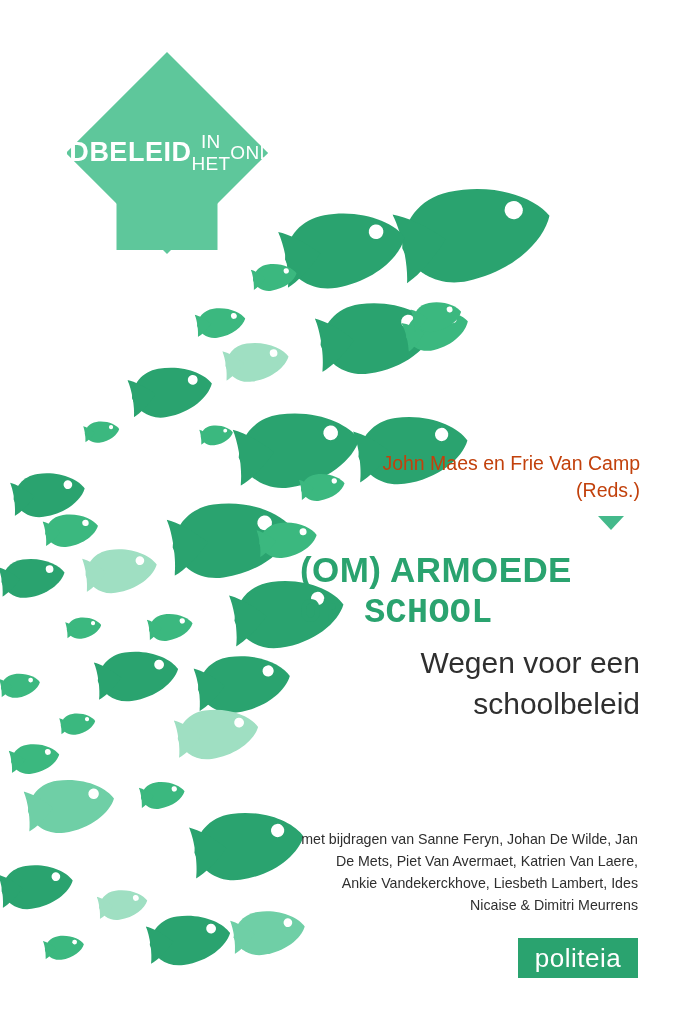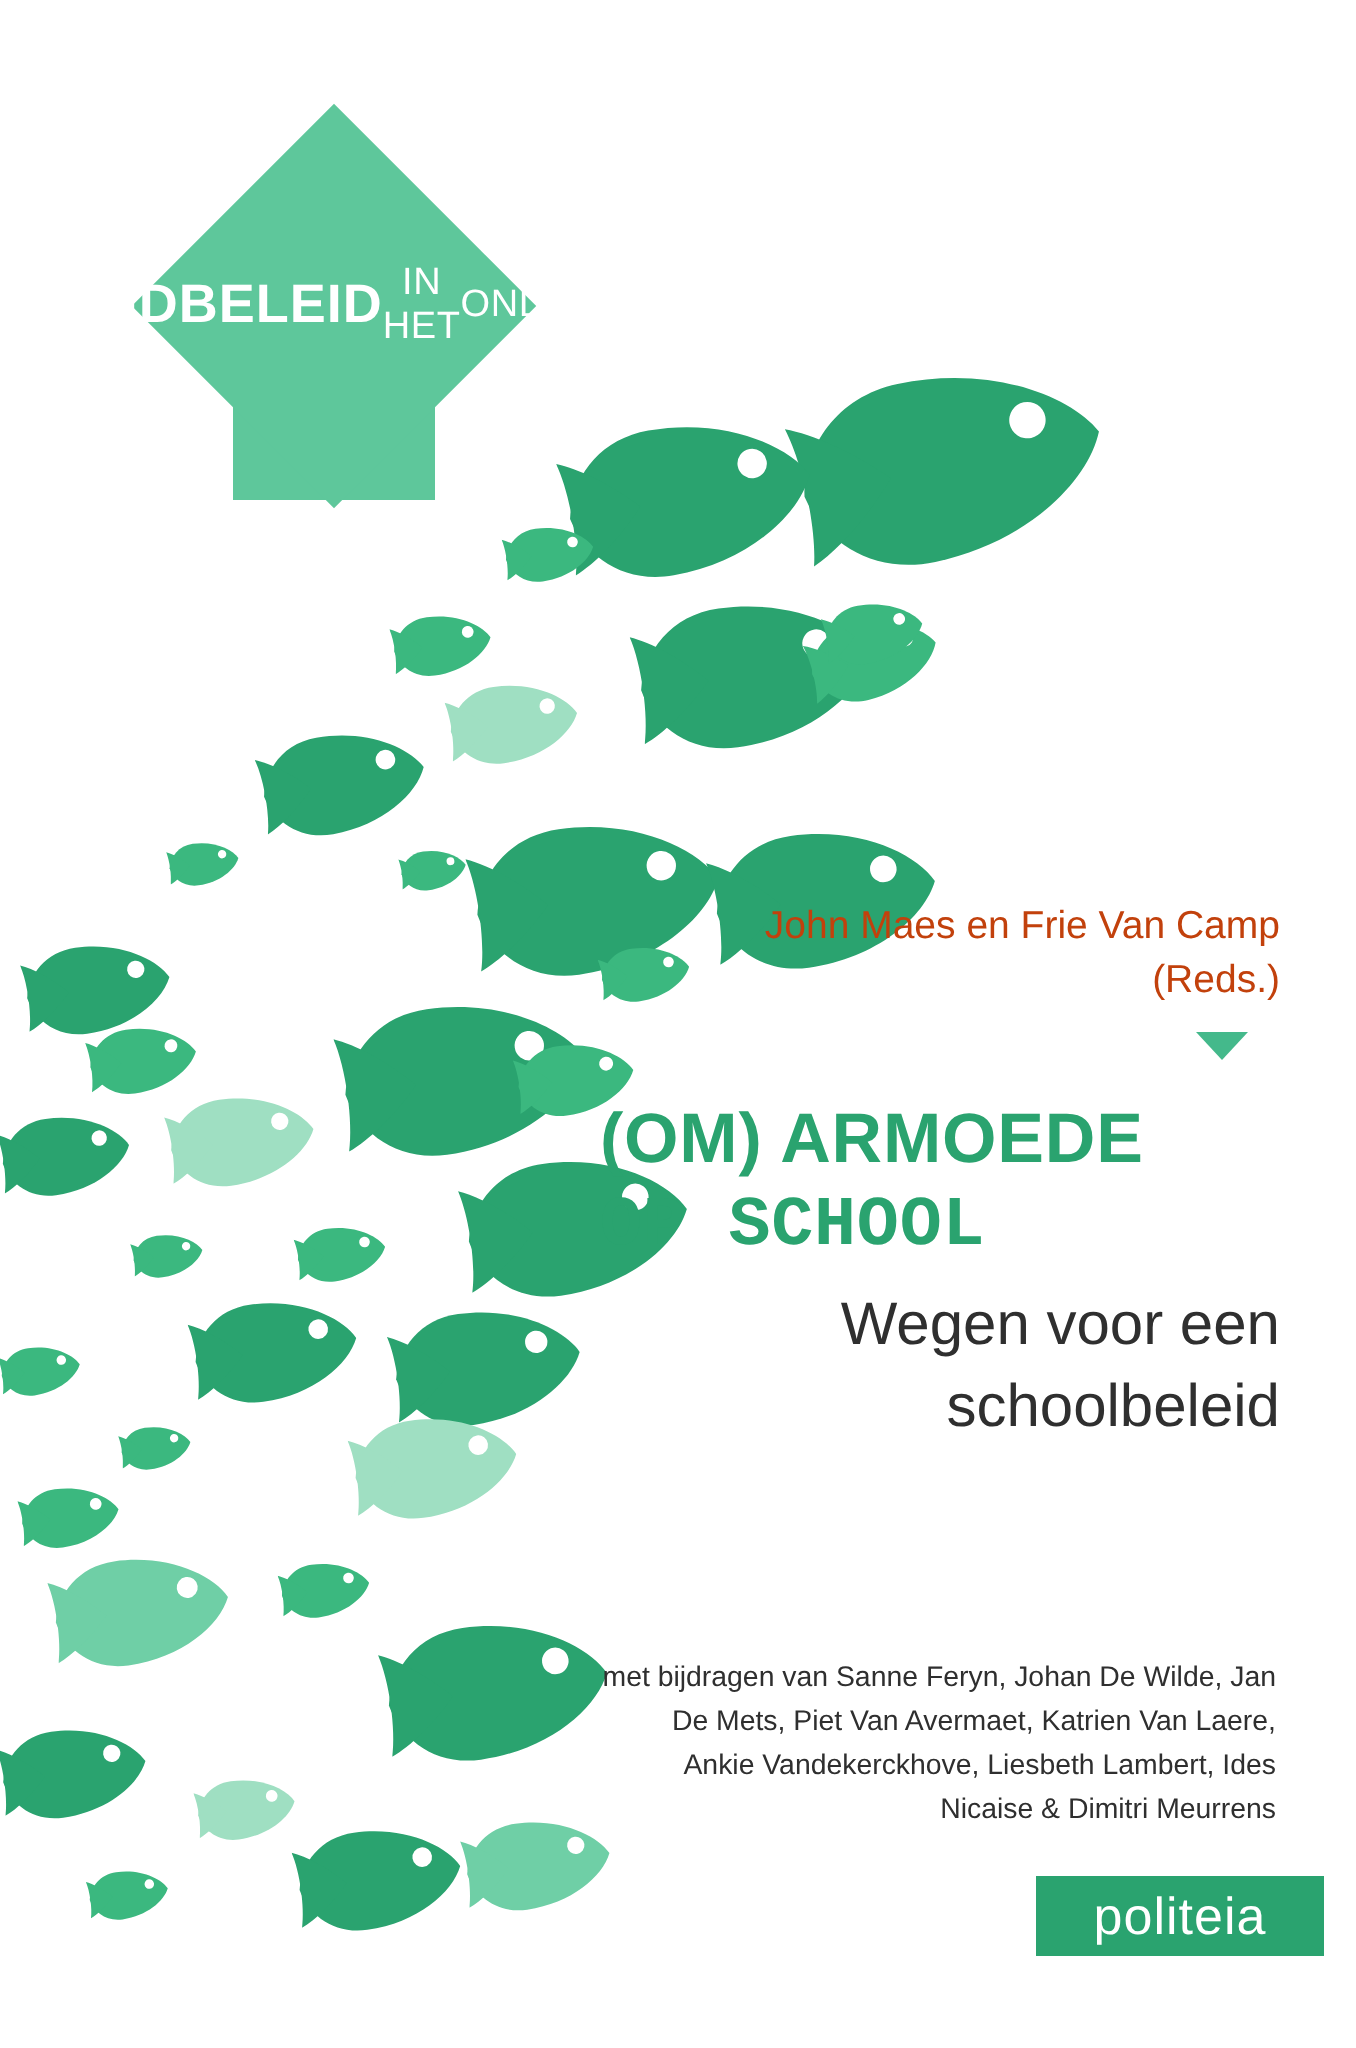--- a/index.html
+++ b/index.html
@@ -137,21 +137,21 @@
     text-align: right;
     color: #2f2f2f;
     font-size: 14.2px;
     line-height: 1.55;
     margin-top: 16px;
   }
   .publisher {
     position: absolute;
     left: 518px;
     top: 938px;
-    width: 144px;
+    width: 120px;
     height: 40px;
     background: #2aa36f;
     color: #ffffff;
     display: flex;
     align-items: center;
     justify-content: center;
     font-size: 26px;
     letter-spacing: 0.5px;
   }
 </style>

